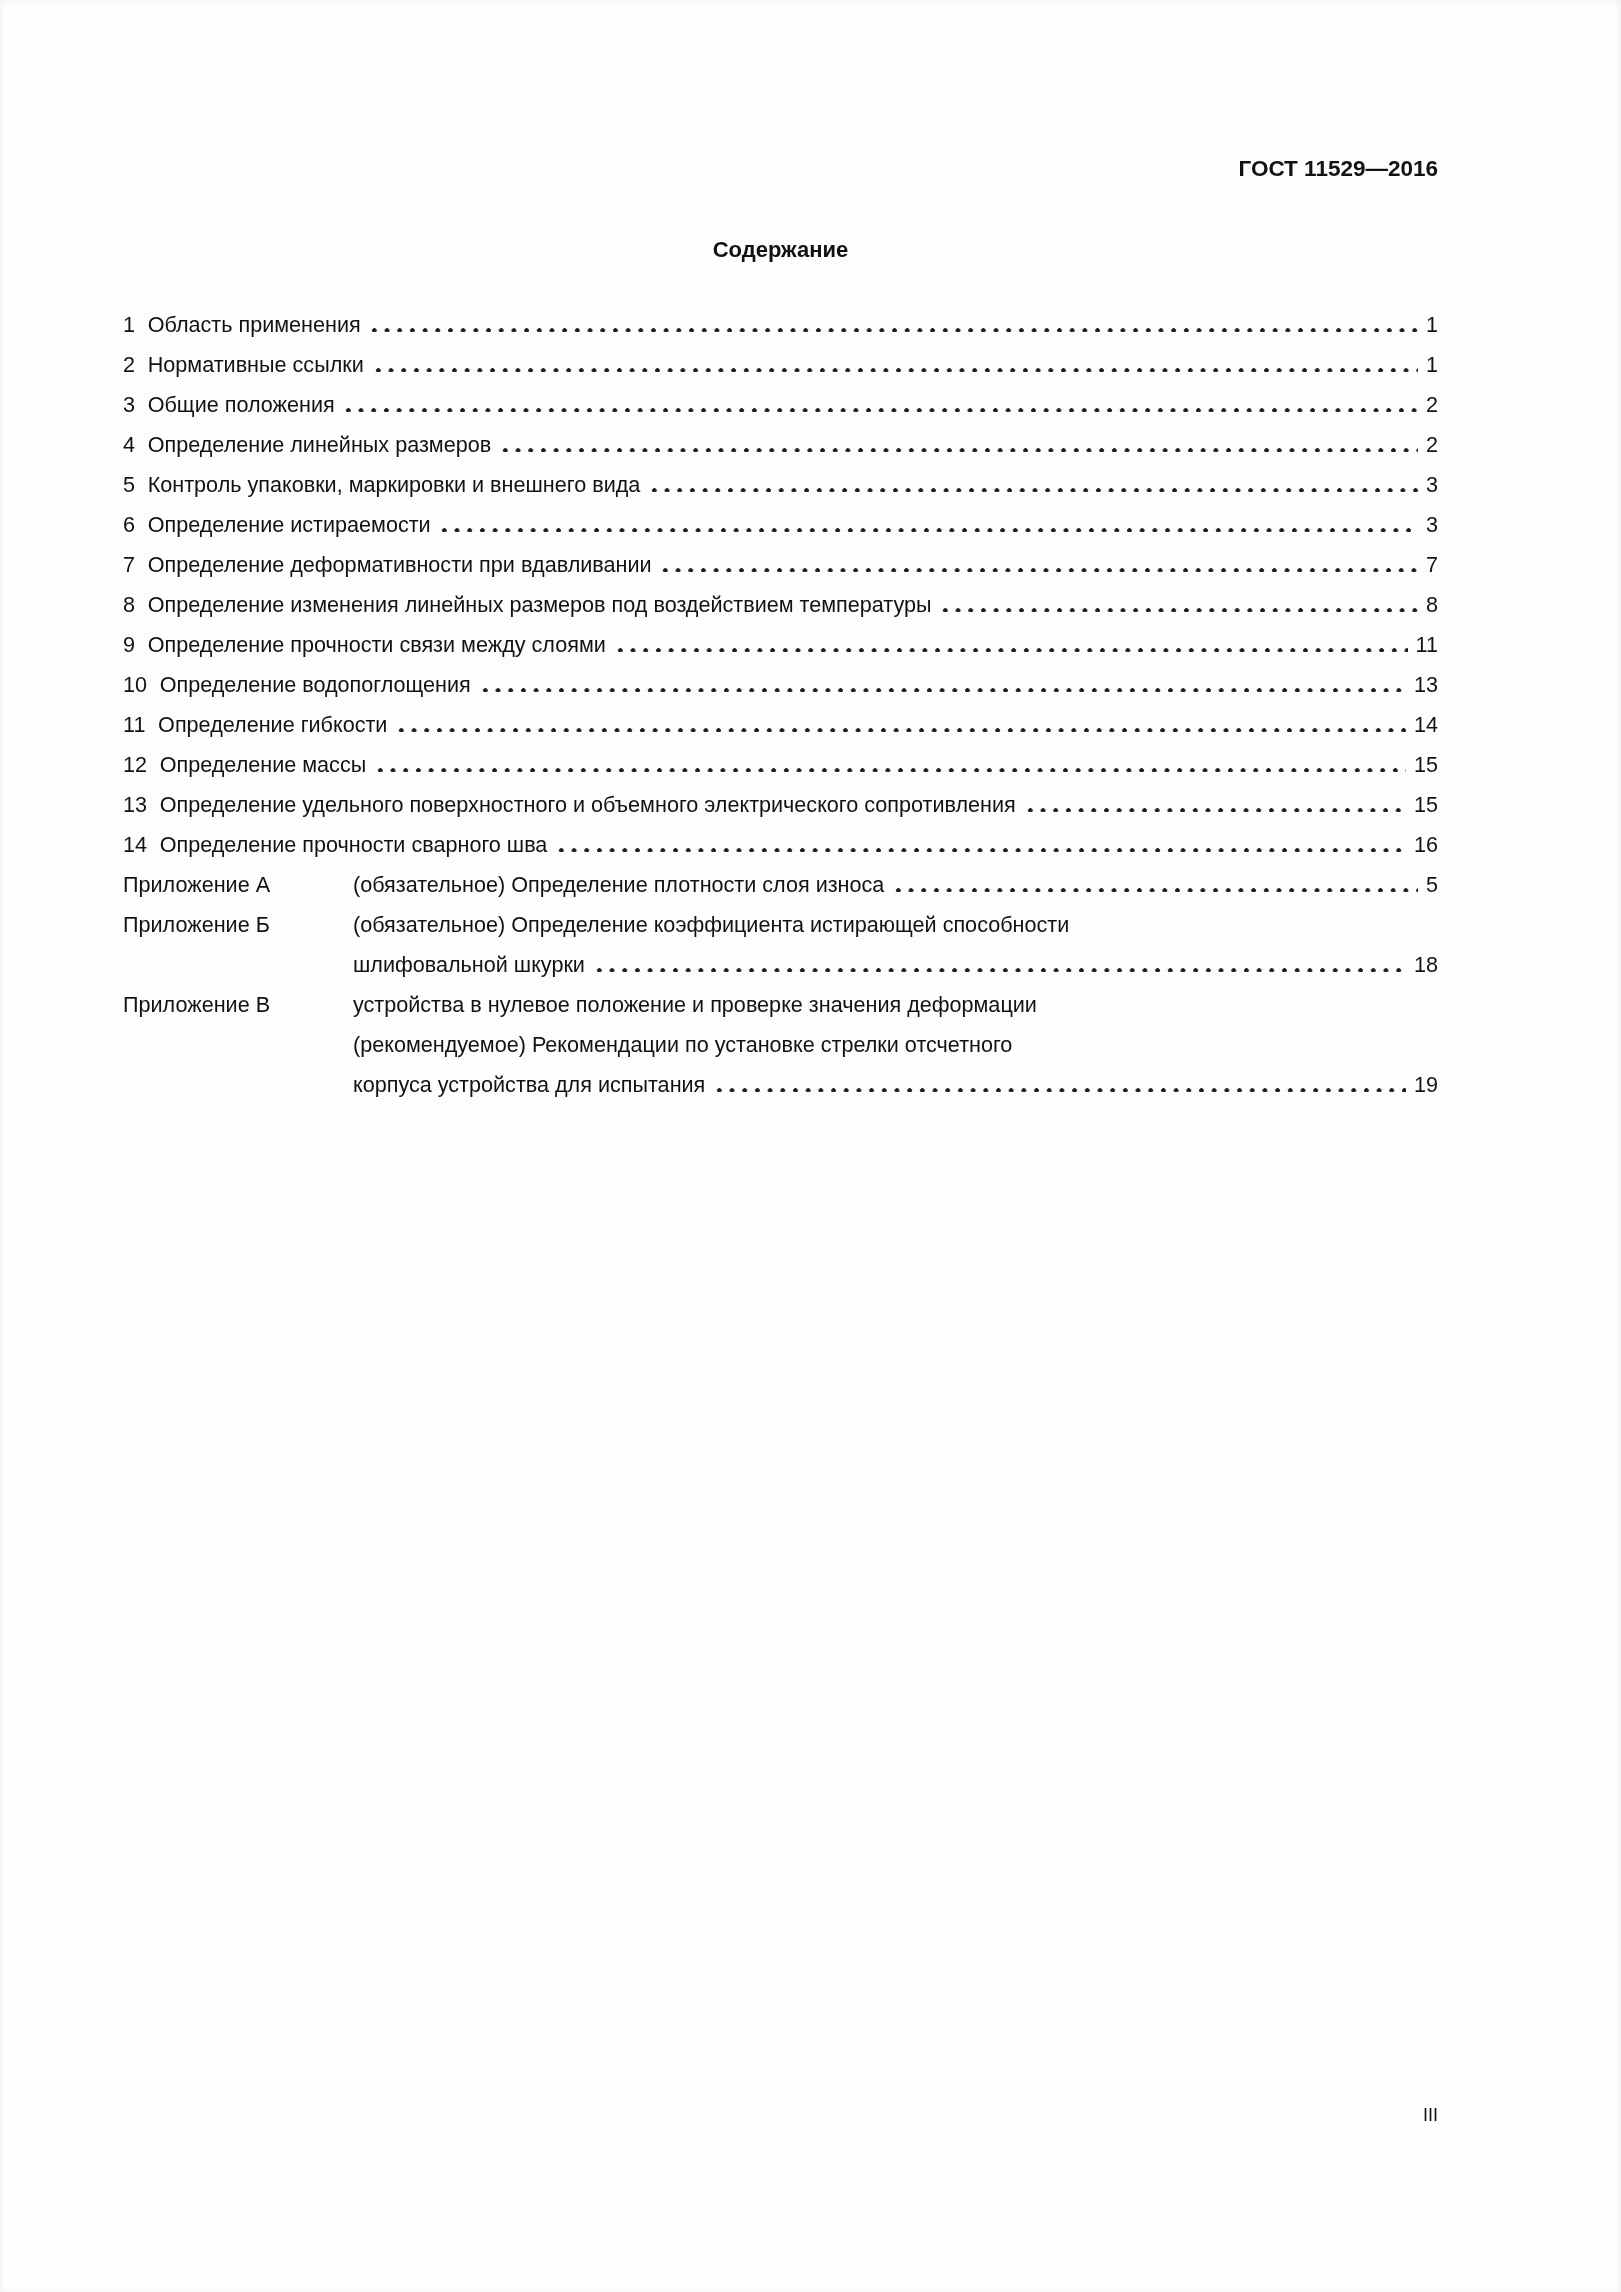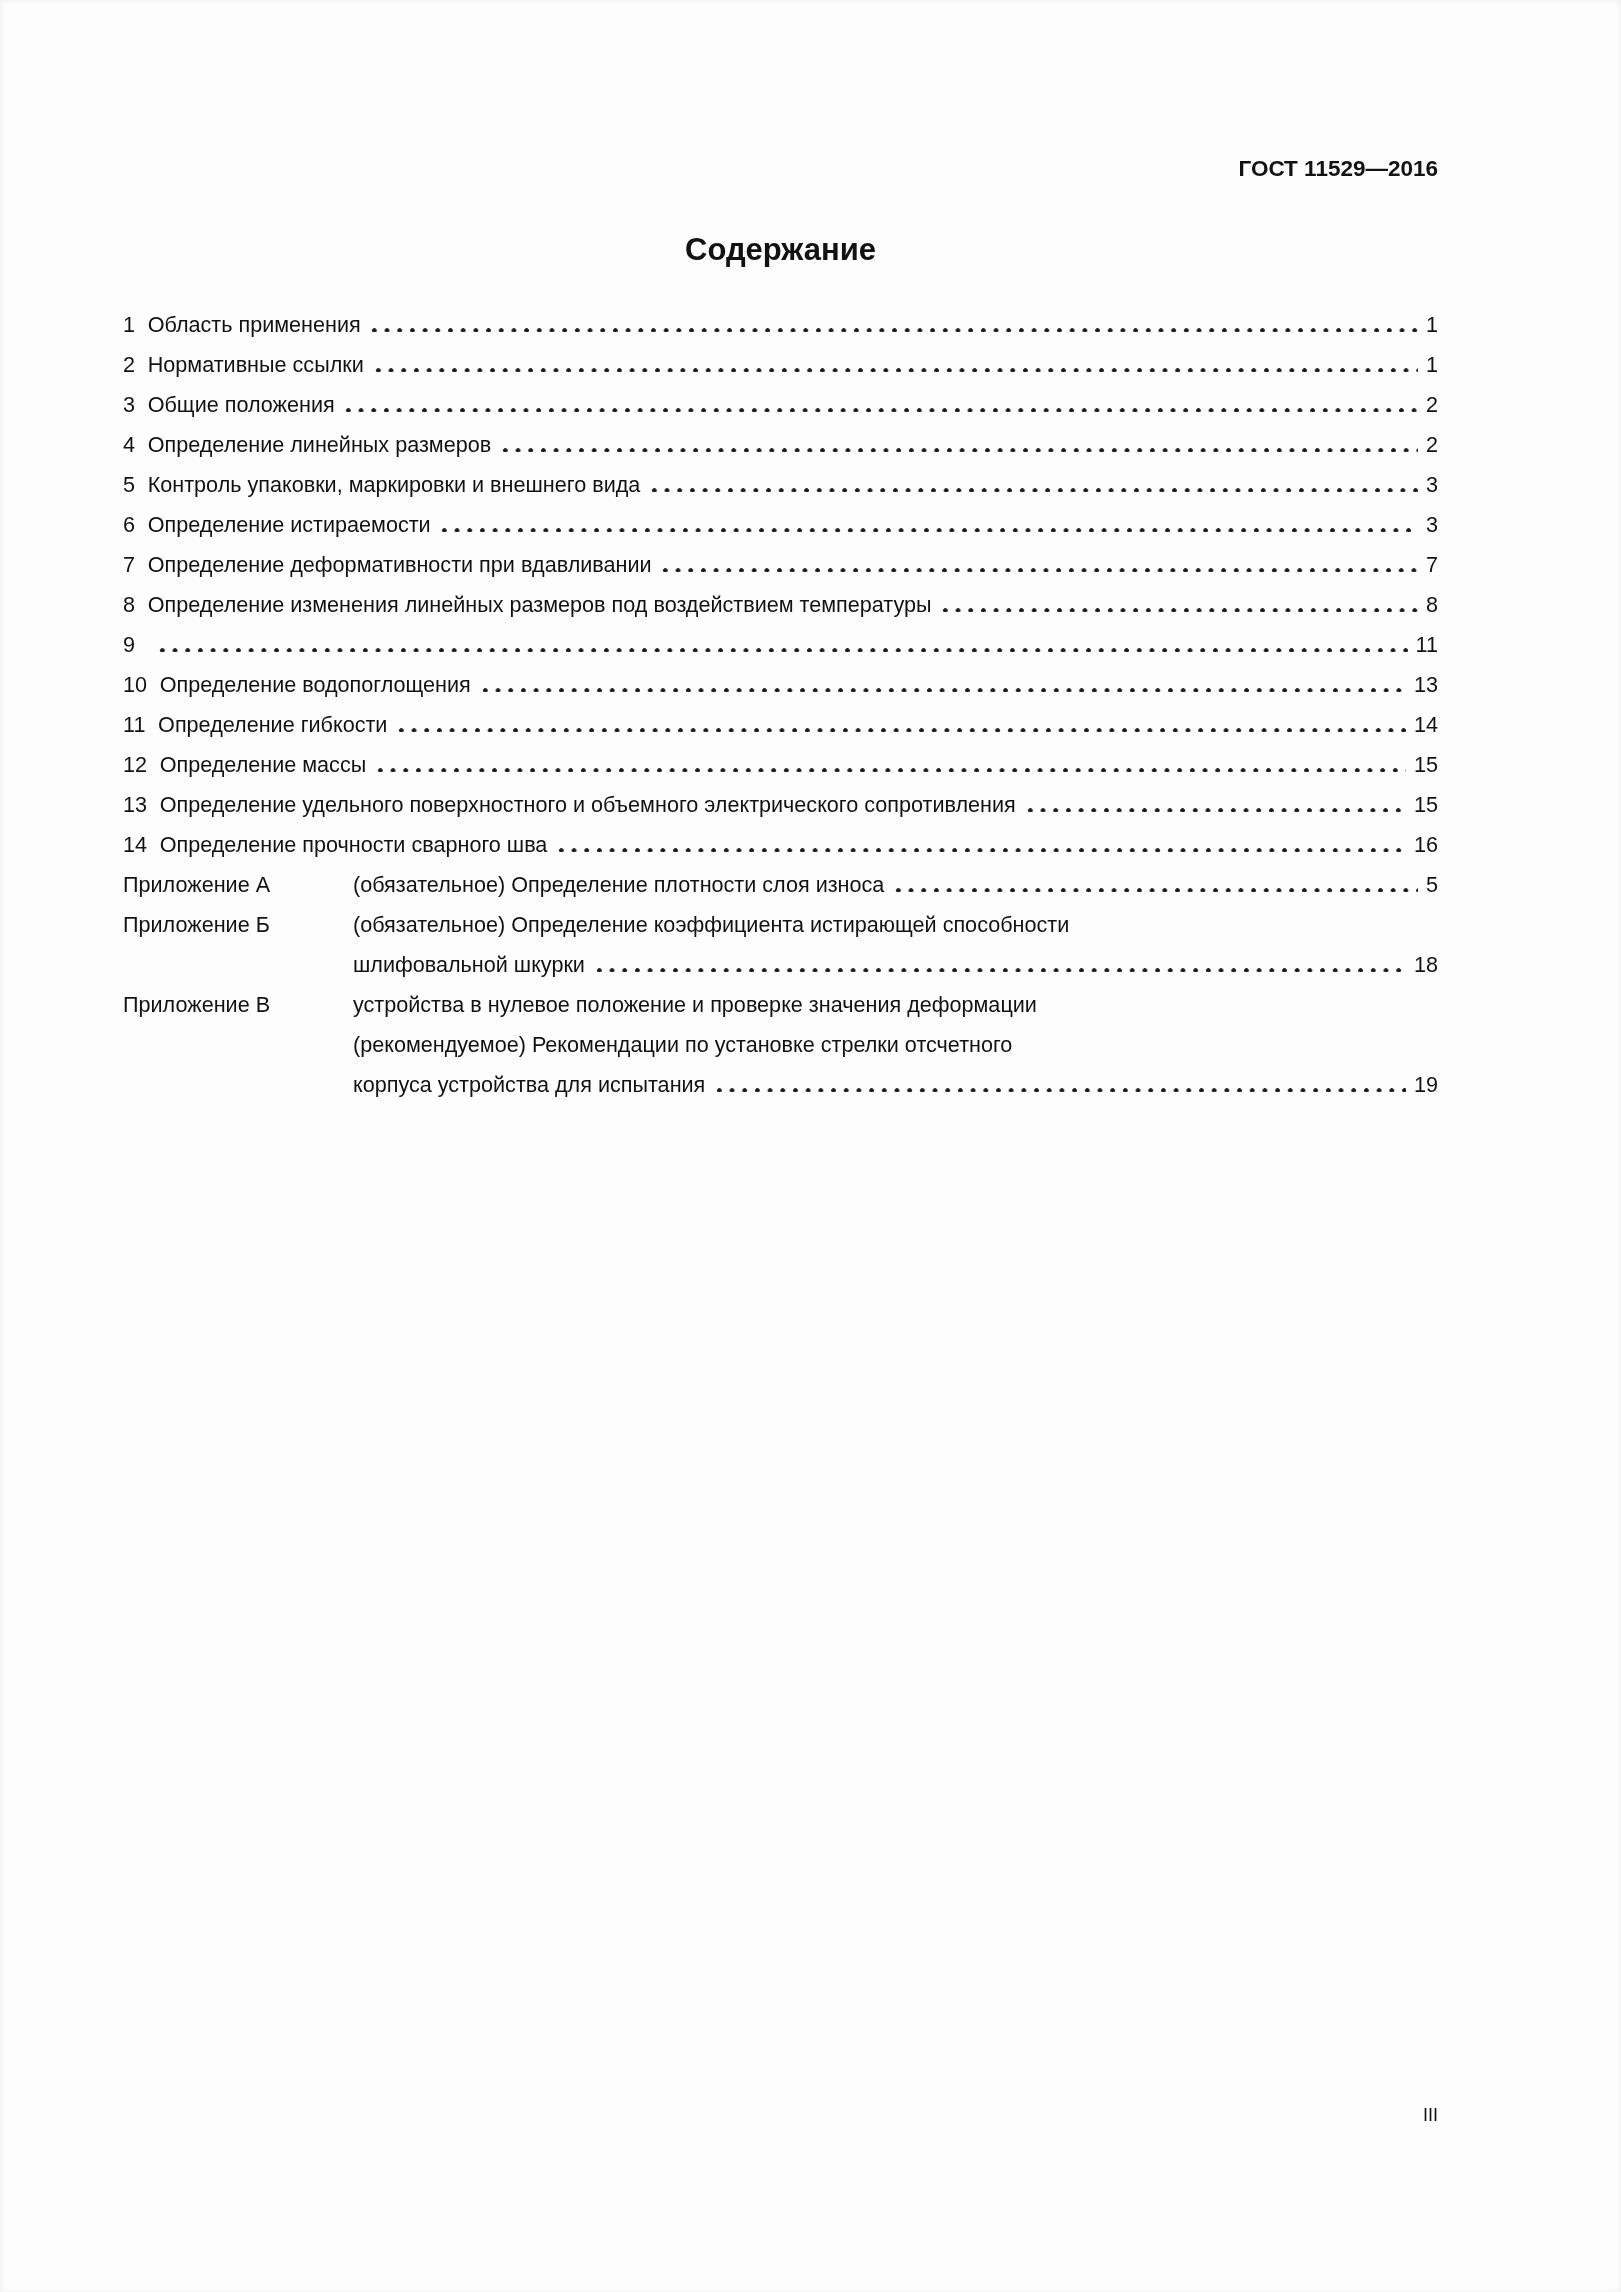--- a/index.html
+++ b/index.html
@@ -17,21 +17,21 @@
   }
   .doc-header {
     text-align: right;
     font-weight: bold;
     font-size: 22.5px;
     line-height: 27.4px;
   }
   .doc-title {
     text-align: center;
     font-weight: bold;
-    font-size: 31px;
+    font-size: 22px;
     line-height: 33px;
     margin-top: 51px;
   }
   .toc {
     margin-top: 39px;
     font-size: 21.6px;
   }
   .toc-row {
     display: flex;
     align-items: baseline;
@@ -138,20 +138,21 @@
 
     <div class="toc-row">
       <span class="toc-num">8</span>
       <span class="toc-title">Определение изменения линейных размеров под воздействием температуры</span>
       <span class="leader"></span>
       <span class="pg">8</span>
     </div>
 
     <div class="toc-row">
       <span class="toc-num">9</span>
+      <span class="toc-title">Определение прочности связи между слоями</span>
       <span class="leader"></span>
       <span class="pg">11</span>
     </div>
 
     <div class="toc-row">
       <span class="toc-num">10</span>
       <span class="toc-title">Определение водопоглощения</span>
       <span class="leader"></span>
       <span class="pg">13</span>
     </div>

